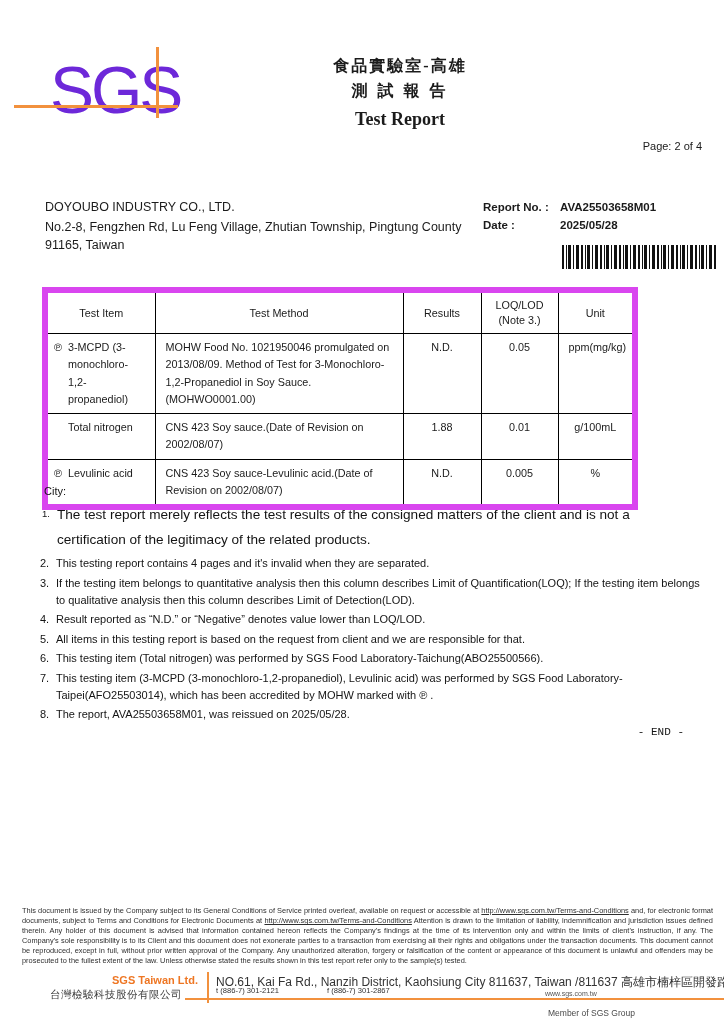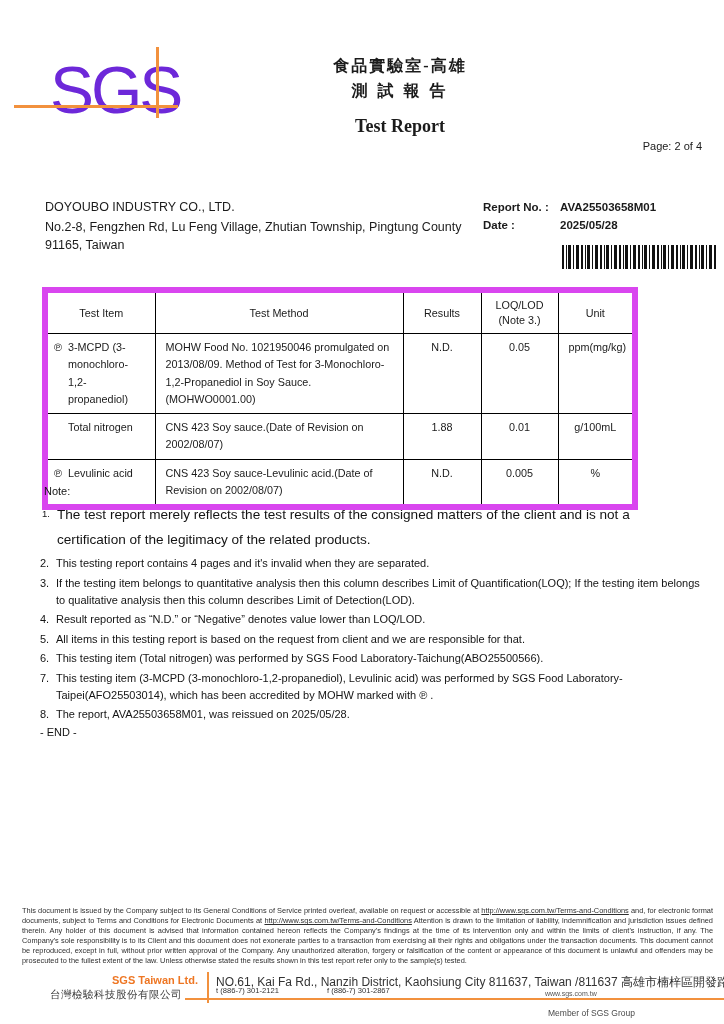--- a/index.html
+++ b/index.html
@@ -11,21 +11,21 @@
   
   .logo-text{
     position:absolute;left:50px;top:57px;font-size:66px;font-weight:normal;
     letter-spacing:-3px;color:#6d28d9;line-height:1;
   }
   .logo-hline{position:absolute;left:14px;top:105px;width:164px;height:3px;background:#f2913d;}
   .logo-vline{position:absolute;left:156px;top:47px;width:3px;height:71px;background:#f2913d;}
   .titles{position:absolute;left:190px;top:56px;width:420px;text-align:center;}
   .t-zh1{font-size:16px;font-family:"Liberation Serif", serif;letter-spacing:2px;font-weight:600;margin-bottom:4px;}
   .t-en1{font-size:17px;font-family:"Liberation Serif", serif;font-weight:bold;margin-bottom:6px;}
-  .t-zh2{font-size:16px;font-family:"Liberation Serif", serif;letter-spacing:3px;font-weight:600;margin-bottom:14px;}
+  .t-zh2{font-size:16px;font-family:"Liberation Serif", serif;letter-spacing:3px;font-weight:600;margin-bottom:7px;}
   .t-en2{font-size:18px;font-family:"Liberation Serif", serif;font-weight:bold;}
   .page-label{position:absolute;right:22px;top:140px;font-size:11px;}
   
   .client{position:absolute;left:45px;top:199px;width:450px;font-size:12.5px;line-height:1.43;}
   .client-name{margin-bottom:2px;}
   .report-info{position:absolute;left:483px;top:201px;font-size:11.5px;font-weight:bold;}
   .ri-row{display:flex;margin-bottom:6px;}
   .ri-label{width:77px;}
   .barcode{
     position:absolute;left:562px;top:245px;width:154px;height:24px;background:#fff;
@@ -46,21 +46,21 @@
   .hang{padding-left:14px;}
   .mark{display:inline-block;width:14px;margin-left:-14px;}
   .c-center{text-align:center;}
   
   .notes{position:absolute;left:40px;top:485px;width:660px;font-size:11px;color:#141414;}
   .note-label{margin-bottom:5px;margin-left:4px;}
   .note-big{position:relative;padding-left:17px;width:617px;font-size:13.6px;line-height:1.85;margin-bottom:3px;}
   .num-sup{position:absolute;left:2px;top:3px;font-size:9.5px;}
   .note{padding-left:16px;line-height:1.58;margin-bottom:2px;width:644px;}
   .note .num{display:inline-block;width:16px;margin-left:-16px;}
-  .end-mark{width:644px;text-align:left;margin-top:0;}
+  .end-mark{width:644px;text-align:right;margin-top:0;font-family:Liberation Mono, monospace;}
   
   .disclaimer{
     position:absolute;left:22px;top:906px;width:691px;font-size:7.4px;
     line-height:1.36;color:#2e2e2e;text-align:justify;
   }
   .dlink{text-decoration:underline;}
   
   .f-company-en{position:absolute;left:99px;top:974px;width:112px;text-align:center;font-size:11px;font-weight:bold;color:#ee7623;}
   .f-company-zh{position:absolute;left:50px;top:988px;font-size:10.5px;letter-spacing:0.5px;color:#3c3c3c;font-family:"Liberation Serif", serif;}
   .f-vline{position:absolute;left:207px;top:972px;width:2px;height:31px;background:#f2913d;}
@@ -152,21 +152,21 @@
         </td>
         <td>CNS 423 Soy sauce-Levulinic acid.(Date of Revision on 2002/08/07)</td>
         <td class="c-center">N.D.</td>
         <td class="c-center">0.005</td>
         <td class="c-center">%</td>
       </tr>
     </tbody>
   </table>
 
   <div class="notes">
-    <div class="note-label">Note:</div>
+    <div class="note-label">City:</div>
     <div class="note-big">
       <span class="num-sup">1.</span><span>The test report merely reflects the test results of the consigned matters of the client and is not a certification of the legitimacy of the related products.</span>
     </div>
     <div class="note"><span class="num">2.</span><span>This testing report contains 4 pages and it's invalid when they are separated.</span></div>
     <div class="note"><span class="num">3.</span><span>If the testing item belongs to quantitative analysis then this column describes Limit of Quantification(LOQ); If the testing item belongs to qualitative analysis then this column describes Limit of Detection(LOD).</span></div>
     <div class="note"><span class="num">4.</span><span>Result reported as “N.D.” or “Negative” denotes value lower than LOQ/LOD.</span></div>
     <div class="note"><span class="num">5.</span><span>All items in this testing report is based on the request from client and we are responsible for that.</span></div>
     <div class="note"><span class="num">6.</span><span>This testing item (Total nitrogen) was performed by SGS Food Laboratory-Taichung(ABO25500566).</span></div>
     <div class="note"><span class="num">7.</span><span>This testing item (3-MCPD (3-monochloro-1,2-propanediol), Levulinic acid) was performed by SGS Food Laboratory-Taipei(AFO25503014), which has been accredited by MOHW marked with ℗ .</span></div>
     <div class="note"><span class="num">8.</span><span>The report, AVA25503658M01, was reissued on 2025/05/28.</span></div>

